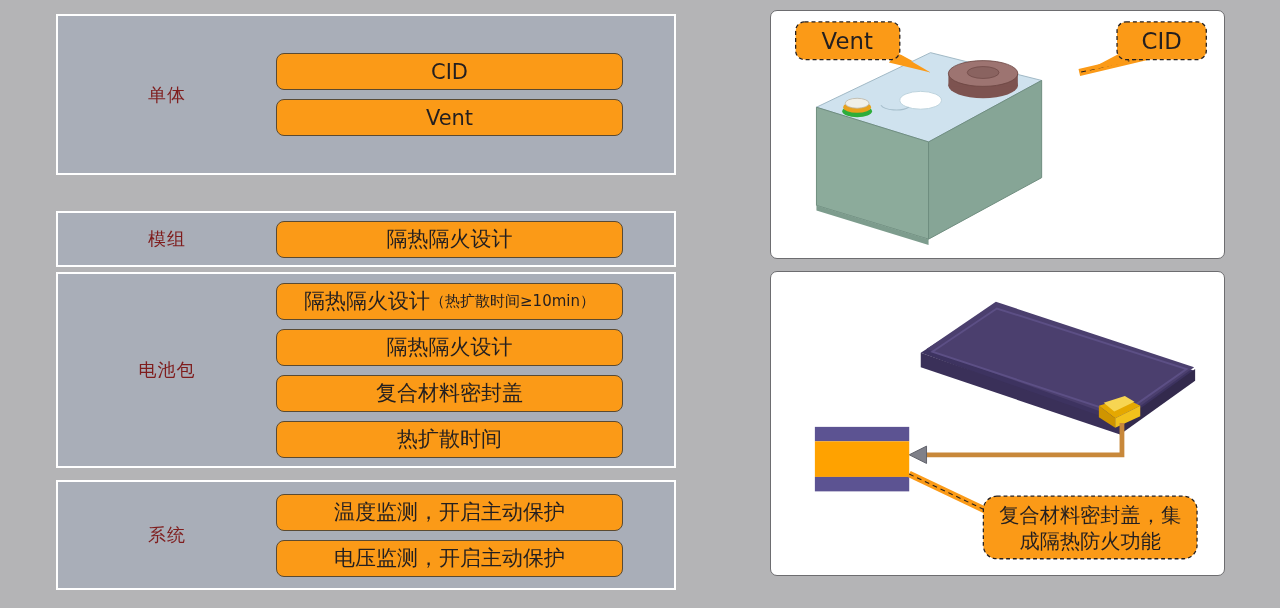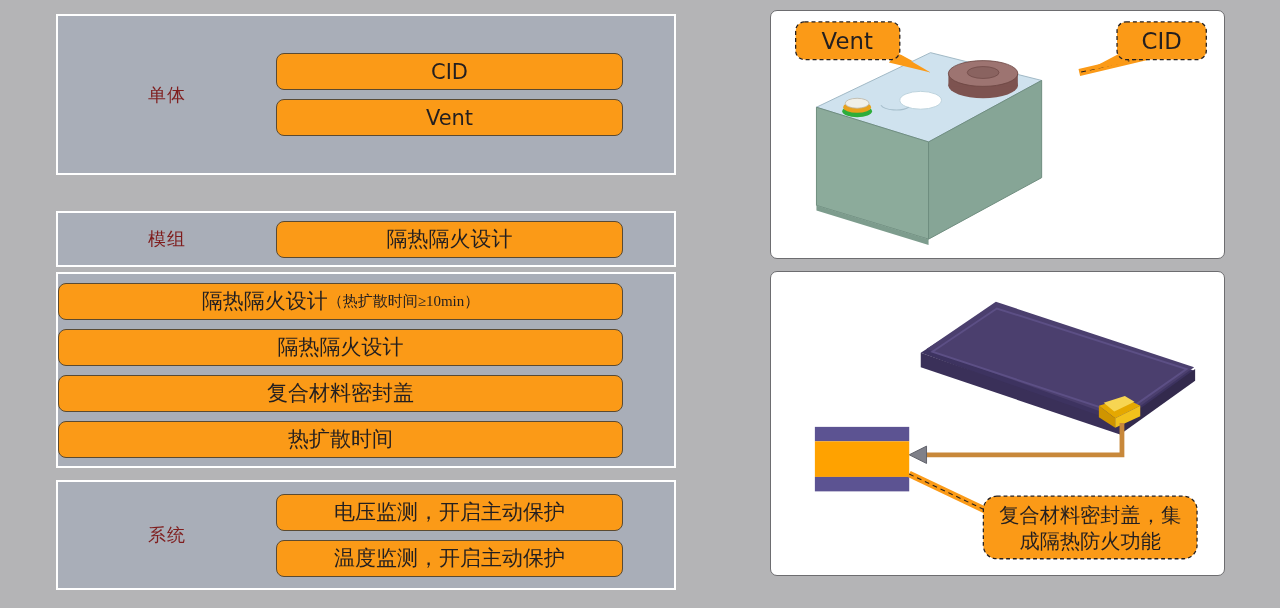--- a/index.html
+++ b/index.html
@@ -28,21 +28,21 @@
   }
   .pill-stack { flex: 1 1 auto; display: flex; flex-direction: column; justify-content: center;
                 gap: 9px; padding-right: 51px; }
   .pill {
     height: 37px; border-radius: 8px;
     background: #fb9a17;
     border: 1.6px solid #5a4a32;
     display: flex; align-items: center; justify-content: center;
     color: #231f20; font-size: 21px; white-space: nowrap;
   }
-  .pill .note { font-size: 15px; font-family: Liberation Serif, serif; }
+  .pill .note { font-size: 15px; }
 
   #row-cell   { top: 0px;   height: 161px; }
   #row-module { top: 189px; height: 56px; margin-top: 8px;  }
   #row-pack   { top: 258px; height: 196px; }
   #row-system { top: 466px; height: 110px; align-items: center; }
 
   
   .card {
     position: absolute; background: #ffffff;
     border: 1.4px solid #6d6d70; border-radius: 7px;
@@ -77,20 +77,21 @@
     <div class="cat-row" id="row-module">
       <div class="cat-label">模组</div>
       <div class="pill-stack">
         <div class="pill">
           <span>隔热隔火设计</span>
         </div>
       </div>
     </div>
 
     <div class="cat-row" id="row-pack">
+      <div class="cat-label">电池包</div>
       <div class="pill-stack">
         <div class="pill">
           <span>隔热隔火设计</span>
           <span class="note">（热扩散时间≥10min）</span>
         </div>
         <div class="pill">
           <span>隔热隔火设计</span>
         </div>
         <div class="pill">
           <span>复合材料密封盖</span>
@@ -98,24 +99,24 @@
         <div class="pill">
           <span>热扩散时间</span>
         </div>
       </div>
     </div>
 
     <div class="cat-row" id="row-system">
       <div class="cat-label">系统</div>
       <div class="pill-stack">
         <div class="pill">
+          <span>温度监测，开启主动保护</span>
+        </div>
+        <div class="pill">
           <span>电压监测，开启主动保护</span>
-        </div>
-        <div class="pill">
-          <span>温度监测，开启主动保护</span>
         </div>
       </div>
     </div>
   </div>
 
   <div class="card" id="card-cell">
     <svg viewBox="0 0 455 249" xmlns="http://www.w3.org/2000/svg">
 
       <path d="M128 47 L212 92" stroke="#fb9a17" stroke-width="7" fill="none"></path>
       <path d="M128 47 L212 92" stroke="#231f20" stroke-width="1.1" fill="none" stroke-dasharray="5 4"></path>

